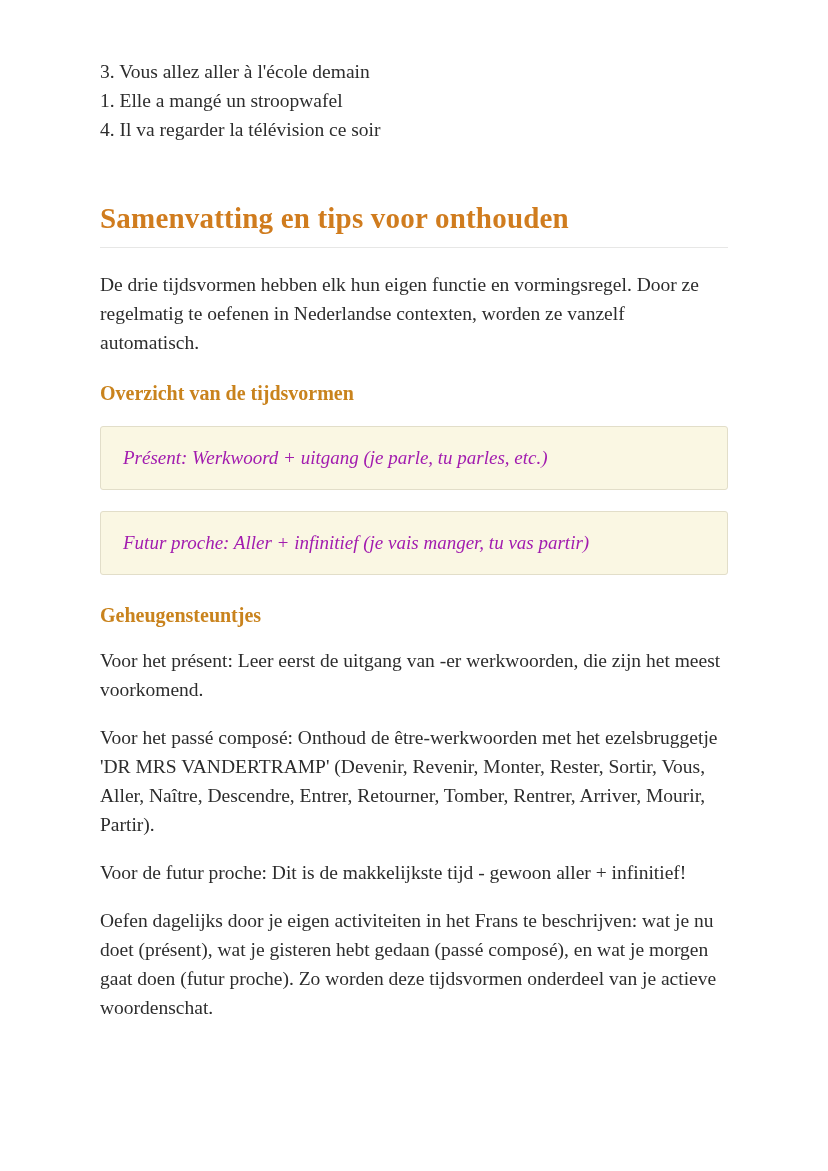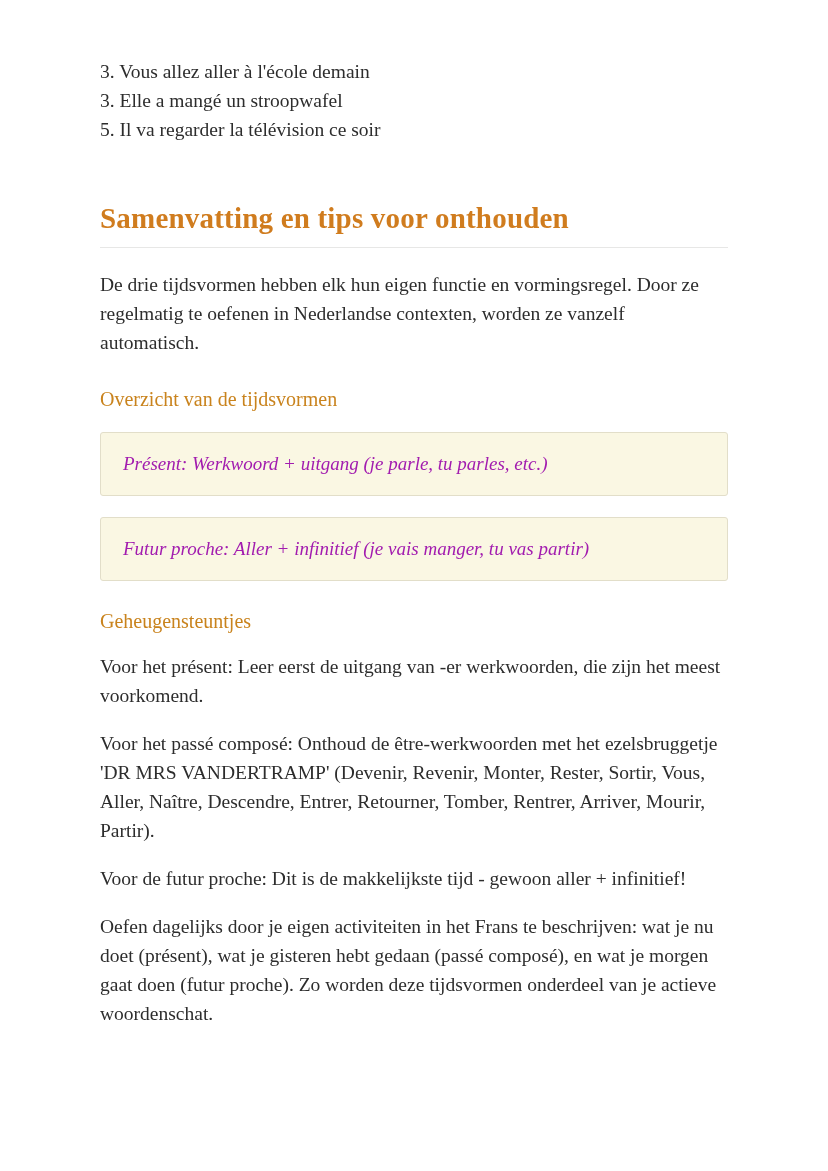--- a/index.html
+++ b/index.html
@@ -34,24 +34,24 @@
     border: none;
     border-top: 1px solid var(--divider, #e7e7e6);
     margin: 13px 0 0 0;
   }
   p.body-text {
     margin: 22px 0 0 0;
     font-size: 19.5px;
     line-height: 29px;
   }
   h3.subheading {
-    margin: 30px 0 0 0;
+    margin: 24px 0 0 0;
     font-size: 20px;
     line-height: 24px;
-    font-weight: normal;
+    font-weight: bold;
     color: var(--accent_subheading, #c9831d);
   }
   h3.subheading.mnemonics { margin-top: 28px; }
   .tense-box {
     margin: 21px 0 0 0;
     background: var(--box_background, #faf7e3);
     border: 1px solid var(--box_border, #e2dec9);
     border-radius: 3px;
     padding: 19px 22px;
   }
@@ -65,22 +65,22 @@
   p.body-text.tip { margin-top: 19px; }
 </style>
 </head>
 <body>
 
 <div class="page" style="--page_background: #ffffff; --body_text: #2d2d2d; --accent_heading: #d07c1e; --accent_subheading: #c9831d; --box_background: #faf7e3; --box_border: #e2dec9; --divider: #e7e7e6;">
   <div class="content">
 
     <div class="exercise-list">
       <div class="list-line">3. Vous allez aller à l'école demain</div>
-      <div class="list-line">3. Elle a mangé un stroopwafel</div>
-      <div class="list-line">5. Il va regarder la télévision ce soir</div>
+      <div class="list-line">1. Elle a mangé un stroopwafel</div>
+      <div class="list-line">4. Il va regarder la télévision ce soir</div>
     </div>
 
     <h2 class="section-title">Samenvatting en tips voor onthouden</h2>
     <hr class="section-divider">
 
     <p class="body-text">De drie tijdsvormen hebben elk hun eigen functie en vormingsregel. Door ze regelmatig te oefenen in Nederlandse contexten, worden ze vanzelf automatisch.</p>
 
     <h3 class="subheading">Overzicht van de tijdsvormen</h3>
 
     <div class="tense-box">

